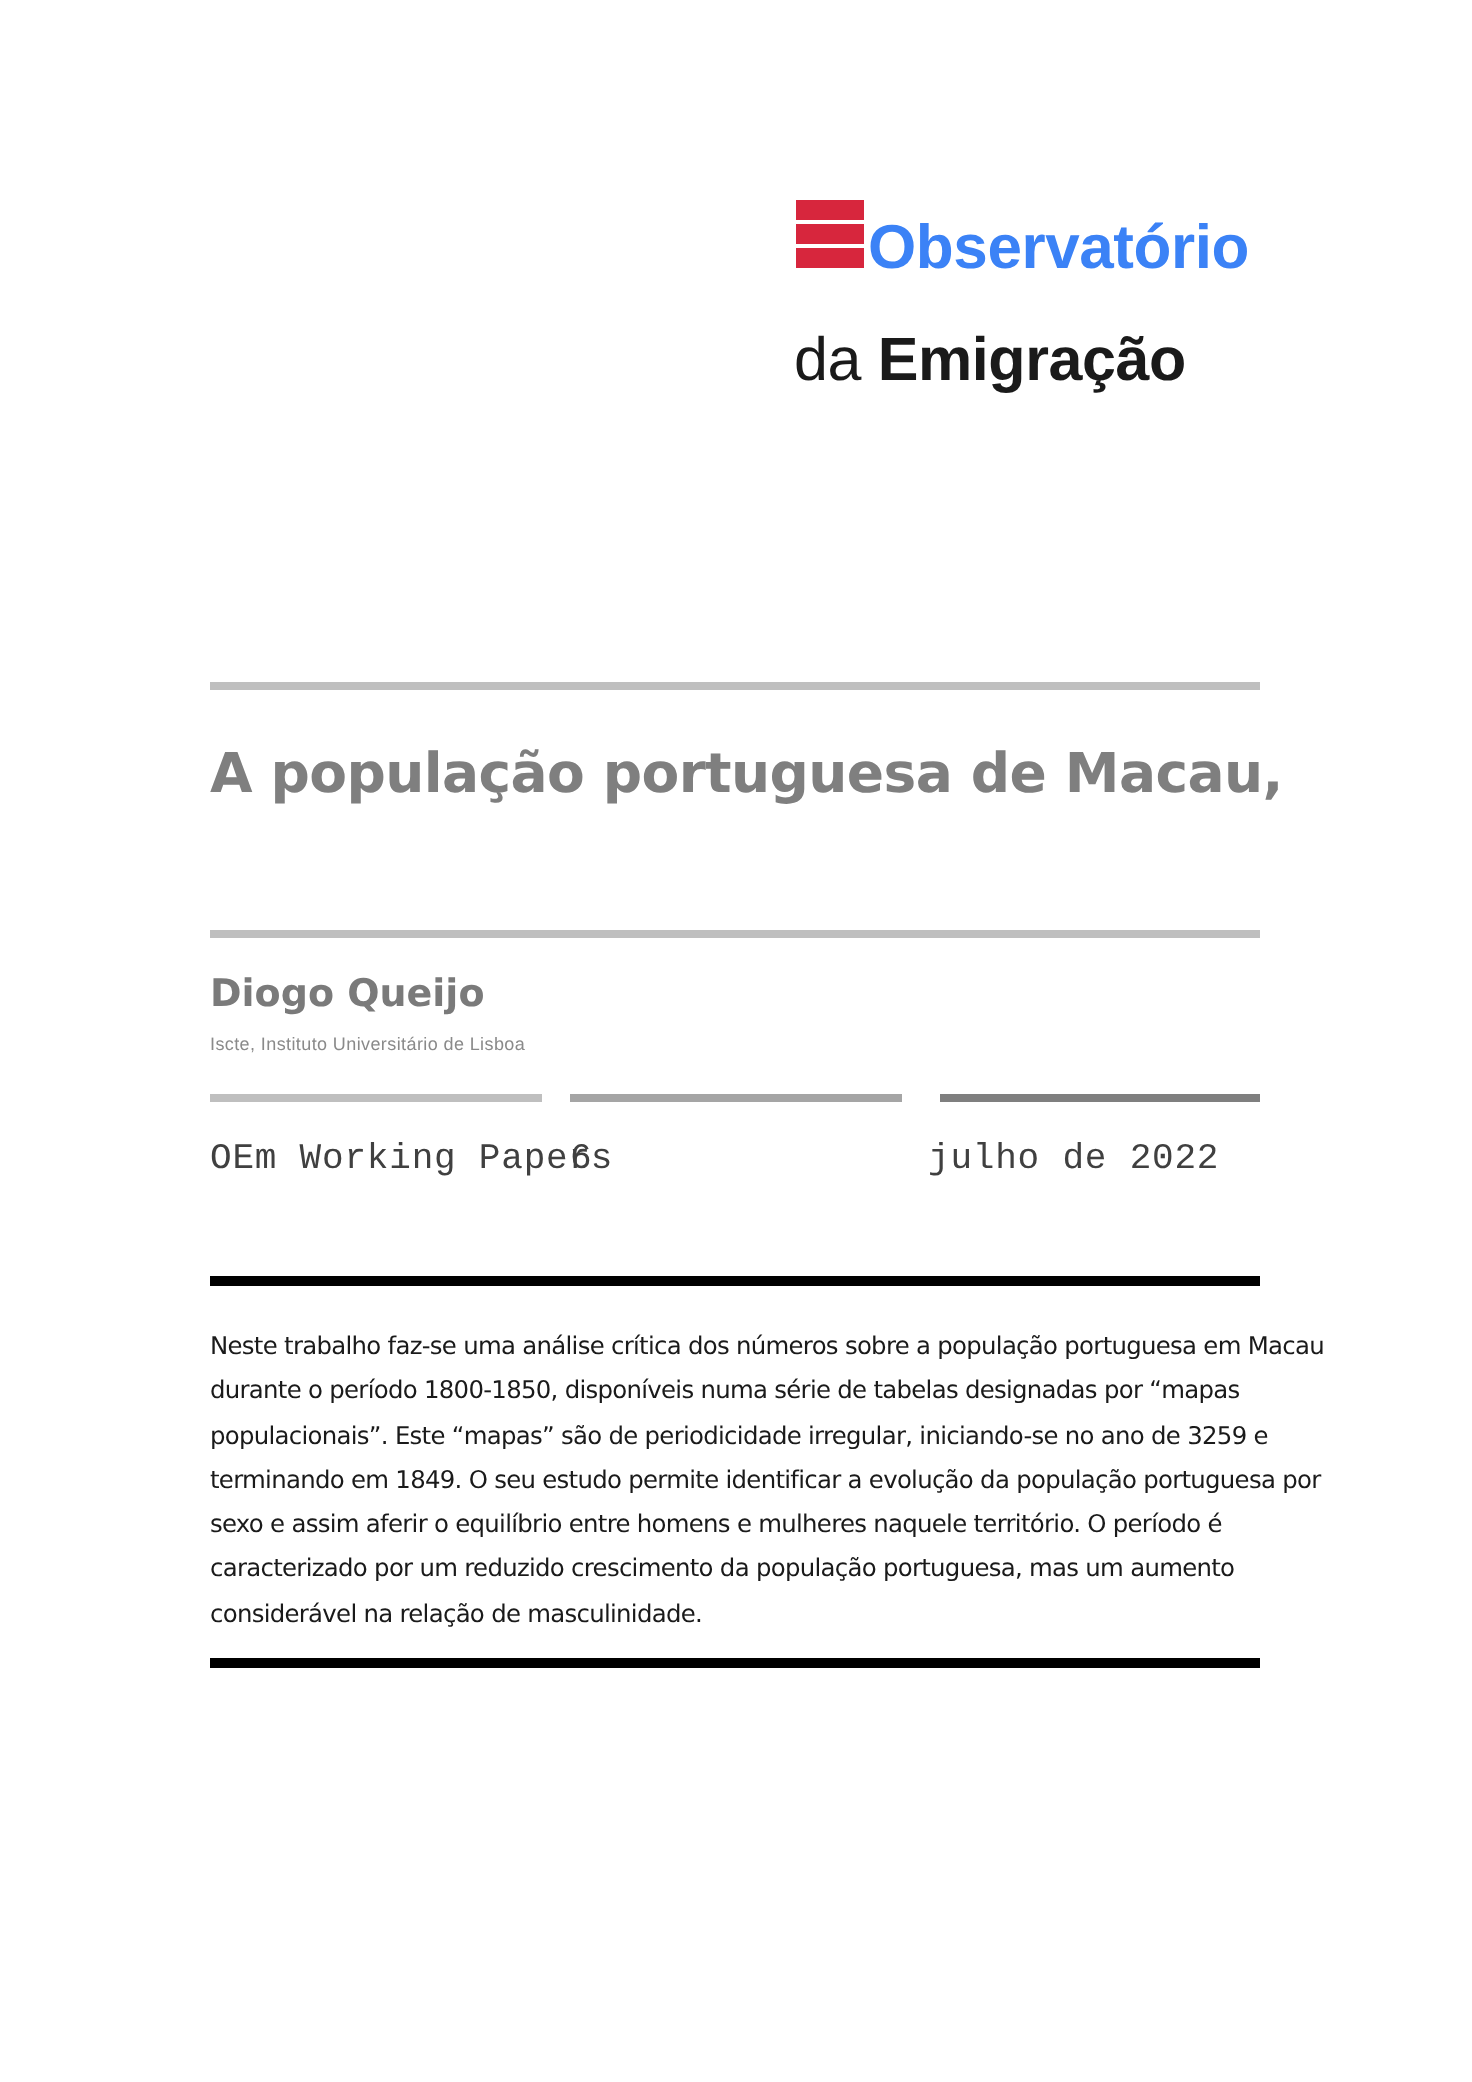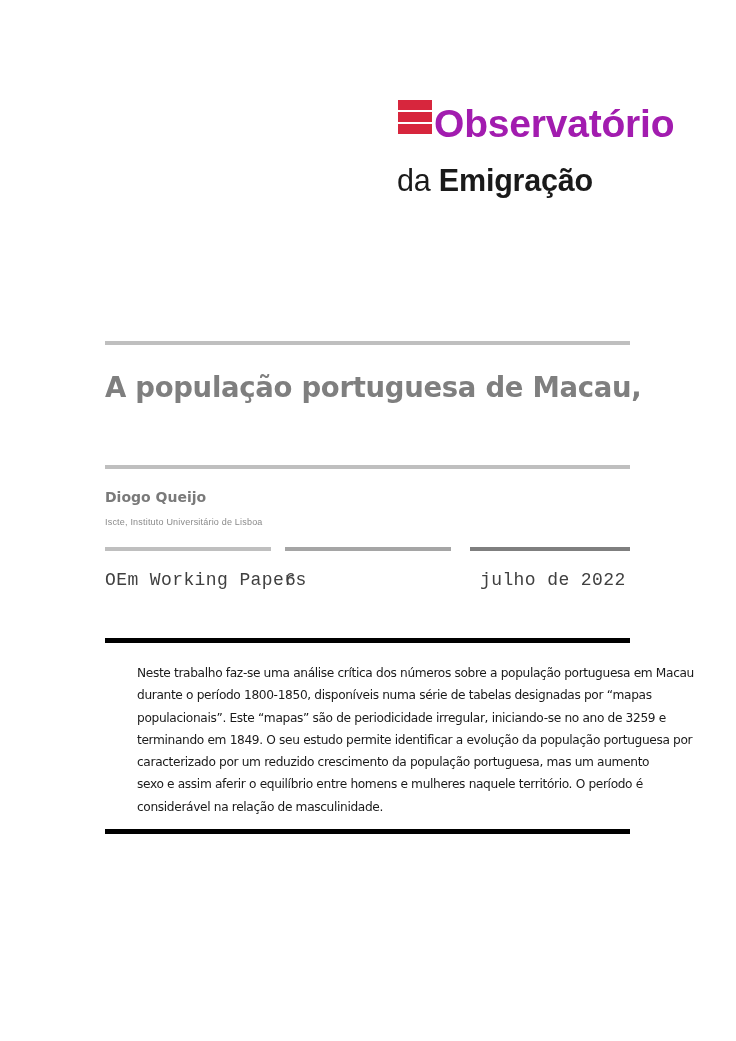--- a/index.html
+++ b/index.html
@@ -20,23 +20,23 @@
     .logo-mark {
       left: 398px; top: 100px; width: 34px; height: 35px;
     }
     .logo-mark .bar {
       position: absolute; left: 0; width: 34px; height: 10px;
     }
     .logo-line1 {
       left: 434px; top: 106px;
       font-family: "Liberation Sans", sans-serif;
       font-weight: bold;
-      font-size: 39px;
+      font-size: 31px;
       line-height: 36px;
-      color: #a21caf;
+      color: #3b82f6;
       letter-spacing: -0.2px;
       white-space: nowrap;
     }
     .logo-line2 {
       left: 397px; top: 133px;
       font-family: "Liberation Sans", sans-serif;
       font-size: 30.5px;
       line-height: 36px;
       color: #1a1a1a;
       letter-spacing: -0.2px;
@@ -61,21 +61,21 @@
       color: #7f7f7f;
       letter-spacing: -0.3px;
     }
     .title div { white-space: nowrap; }
 
     
     .author {
       left: 105px; top: 487px;
       font-family: "DejaVu Sans", sans-serif;
       font-weight: bold;
-      font-size: 14px;
+      font-size: 19px;
       line-height: 20px;
       color: #7a7a7a;
       white-space: nowrap;
     }
     .affiliation {
       left: 105px; top: 516px;
       font-family: "Liberation Sans", sans-serif;
       font-size: 9px;
       line-height: 12px;
       color: #8a8a8a;
@@ -99,21 +99,21 @@
 
     
     .abstract {
       left: 105px; top: 662px; width: 530px;
       font-family: "DejaVu Sans", sans-serif;
       font-size: 12.2px;
       line-height: 22.3px;
       color: #1a1a1a;
       letter-spacing: -0.35px;
     }
-    .abstract div { white-space: nowrap; margin-left: 32px; }
+    .abstract div { white-space: nowrap; }
   </style>
 </head>
 <body>
 
 <div class="abs logo-mark">
   <div class="bar" style="top:0; background:#d7263d;"></div>
   <div class="bar" style="top:12px; background:#d7263d;"></div>
   <div class="bar" style="top:24px; background:#d7263d;"></div>
 </div>
 <div class="abs logo-line1">Observatório</div>
@@ -132,27 +132,27 @@
 
 <div class="abs author">Diogo Queijo</div>
 <div class="abs affiliation">Iscte, Instituto Universitário de Lisboa</div>
 
 <div class="abs divider" style="left:105px; width:166px; background:#bfbfbf;"></div>
 <div class="abs divider" style="left:285px; width:166px; background:#a5a5a5;"></div>
 <div class="abs divider" style="left:470px; width:160px; background:#7f7f7f;"></div>
 
 <div class="abs meta" style="left:105px;">OEm Working Papers</div>
 <div class="abs meta" style="left:285px;">6</div>
-<div class="abs meta" style="left:464px;margin-left:16px;">julho de 2022</div>
+<div class="abs meta" style="left:464px;">julho de 2022</div>
 
 <div class="abs rule rule-black" style="top:638px; background:#000000;"></div>
 
 <div class="abs abstract">
   <div>Neste trabalho faz-se uma análise crítica dos números sobre a população portuguesa em Macau</div>
   <div>durante o período 1800-1850, disponíveis numa série de tabelas designadas por “mapas</div>
   <div>populacionais”. Este “mapas” são de periodicidade irregular, iniciando-se no ano de 3259 e</div>
   <div>terminando em 1849. O seu estudo permite identificar a evolução da população portuguesa por</div>
+  <div>sexo e assim aferir o equilíbrio entre homens e mulheres naquele território. O período é</div>
   <div>caracterizado por um reduzido crescimento da população portuguesa, mas um aumento</div>
-  <div>sexo e assim aferir o equilíbrio entre homens e mulheres naquele território. O período é</div>
   <div>considerável na relação de masculinidade.</div>
 </div>
 
 <div class="abs rule rule-black" style="top:829px; background:#000000;"></div>
 
 </body></html>

